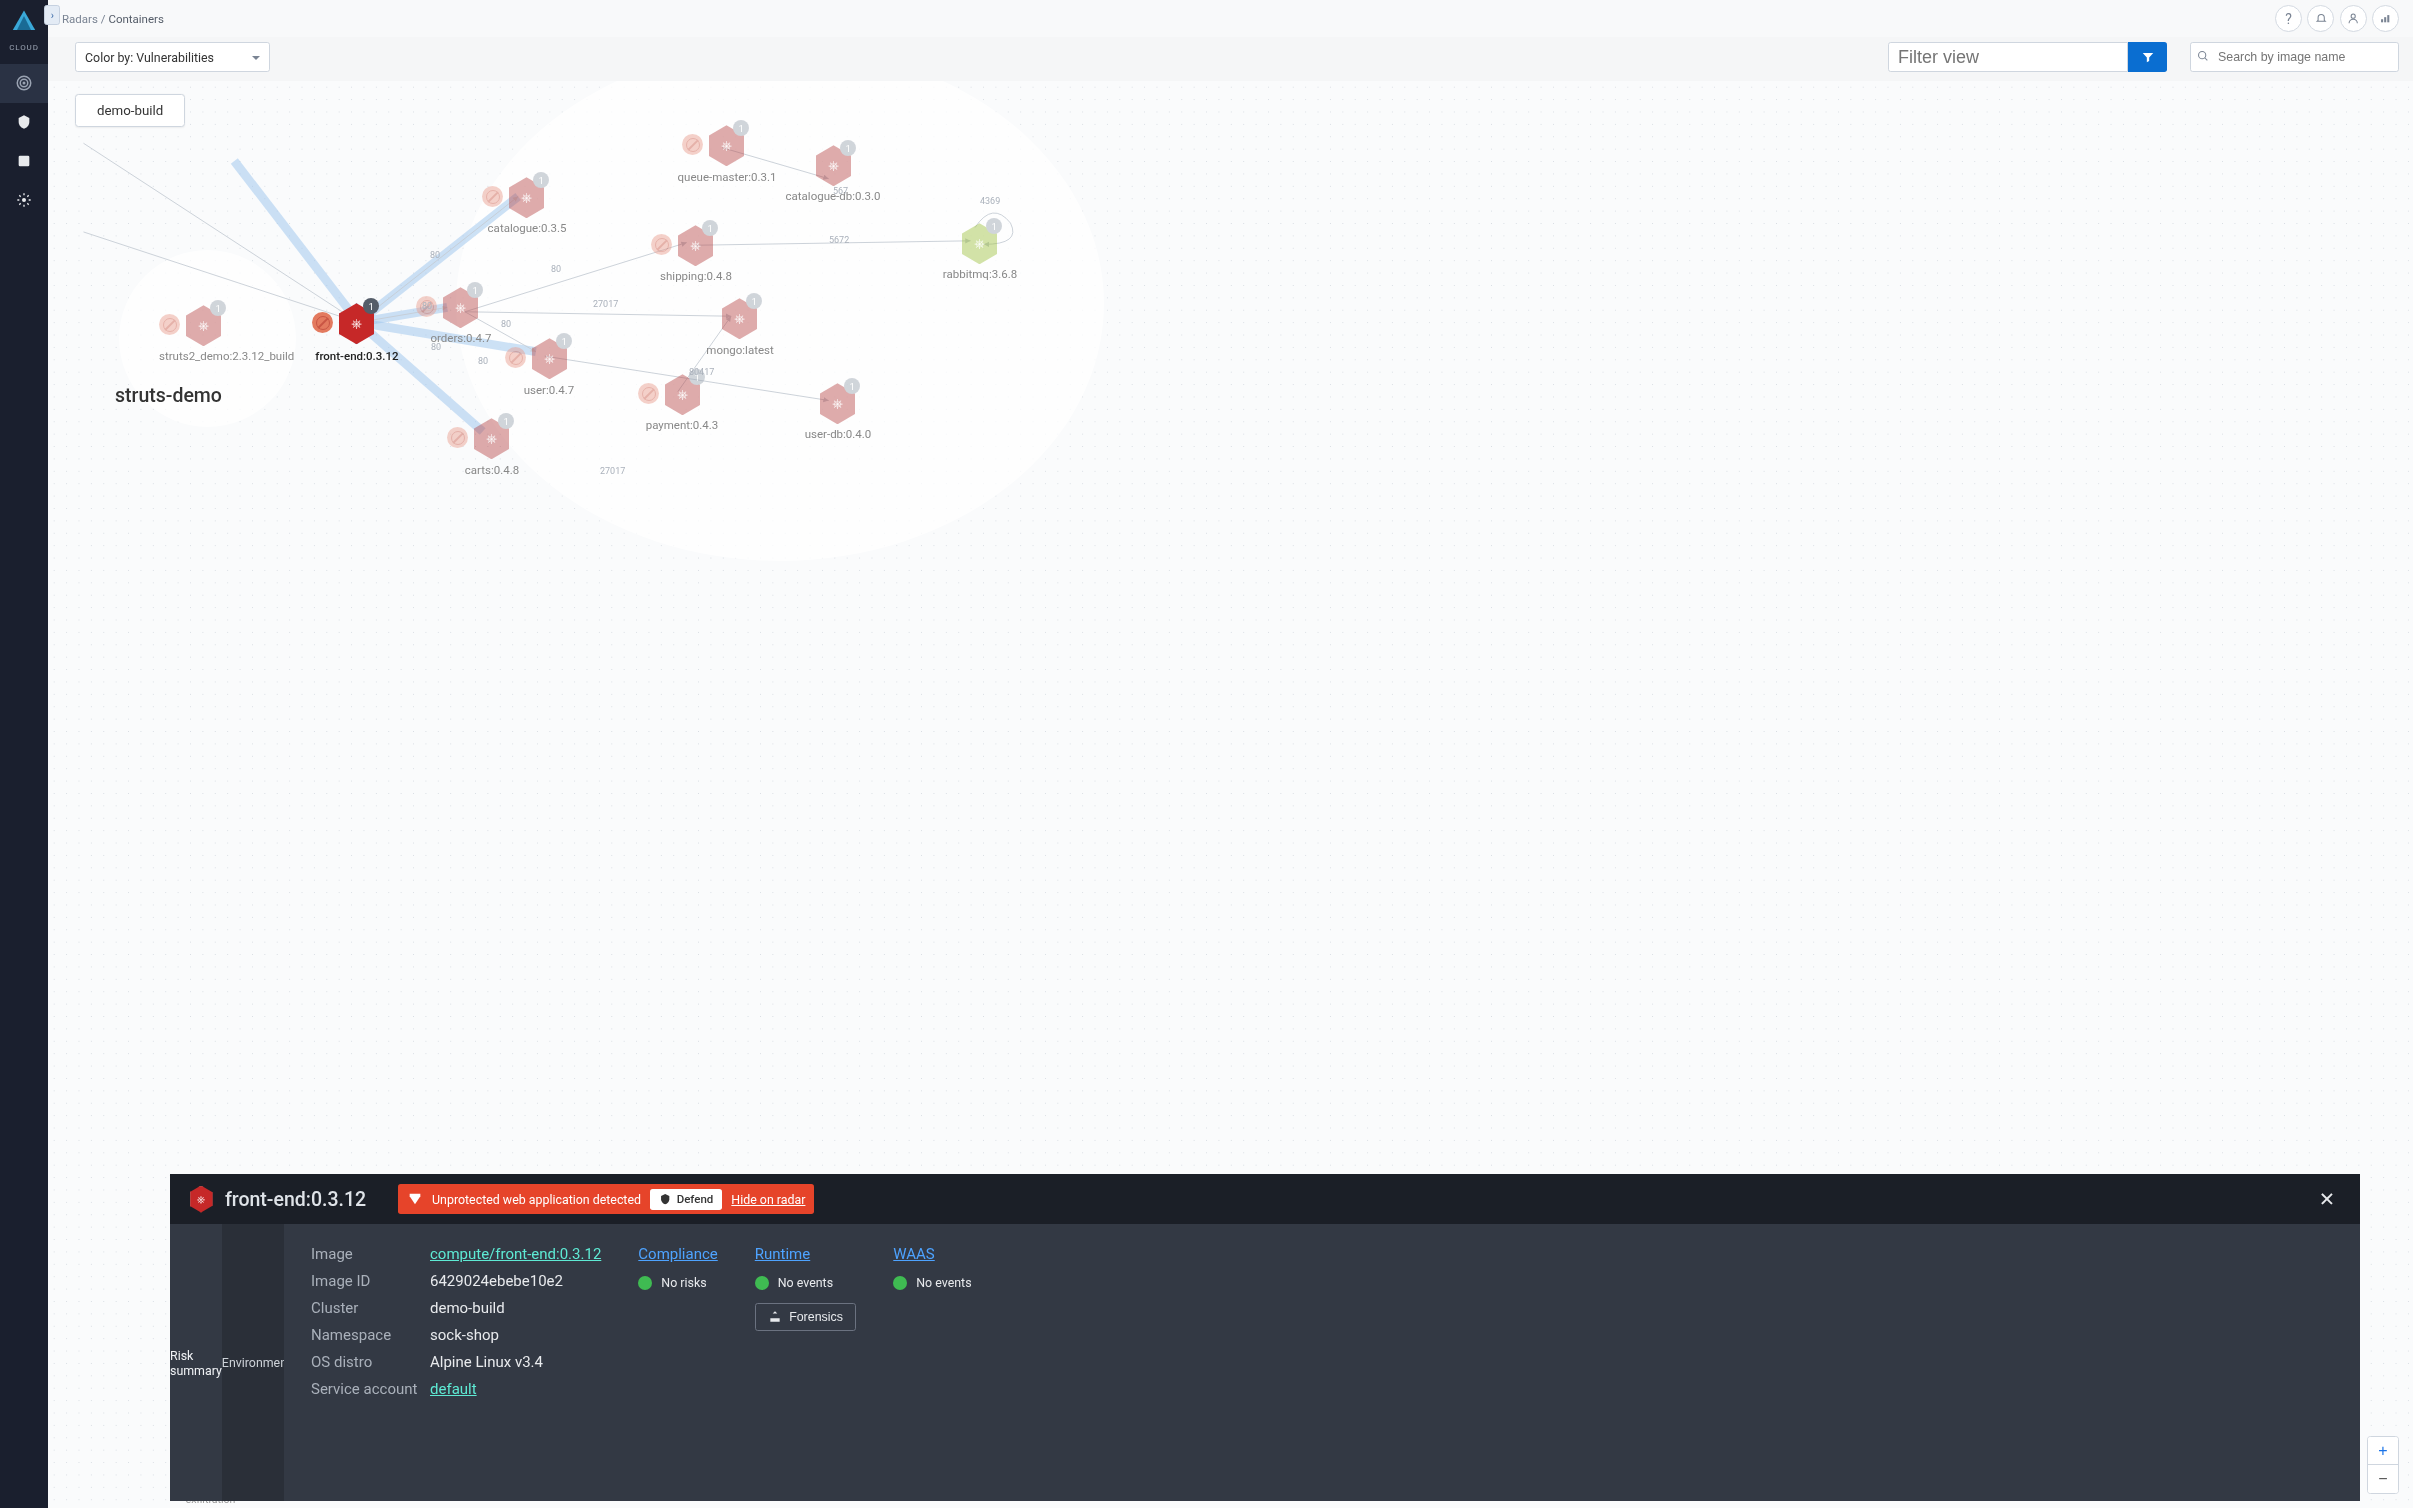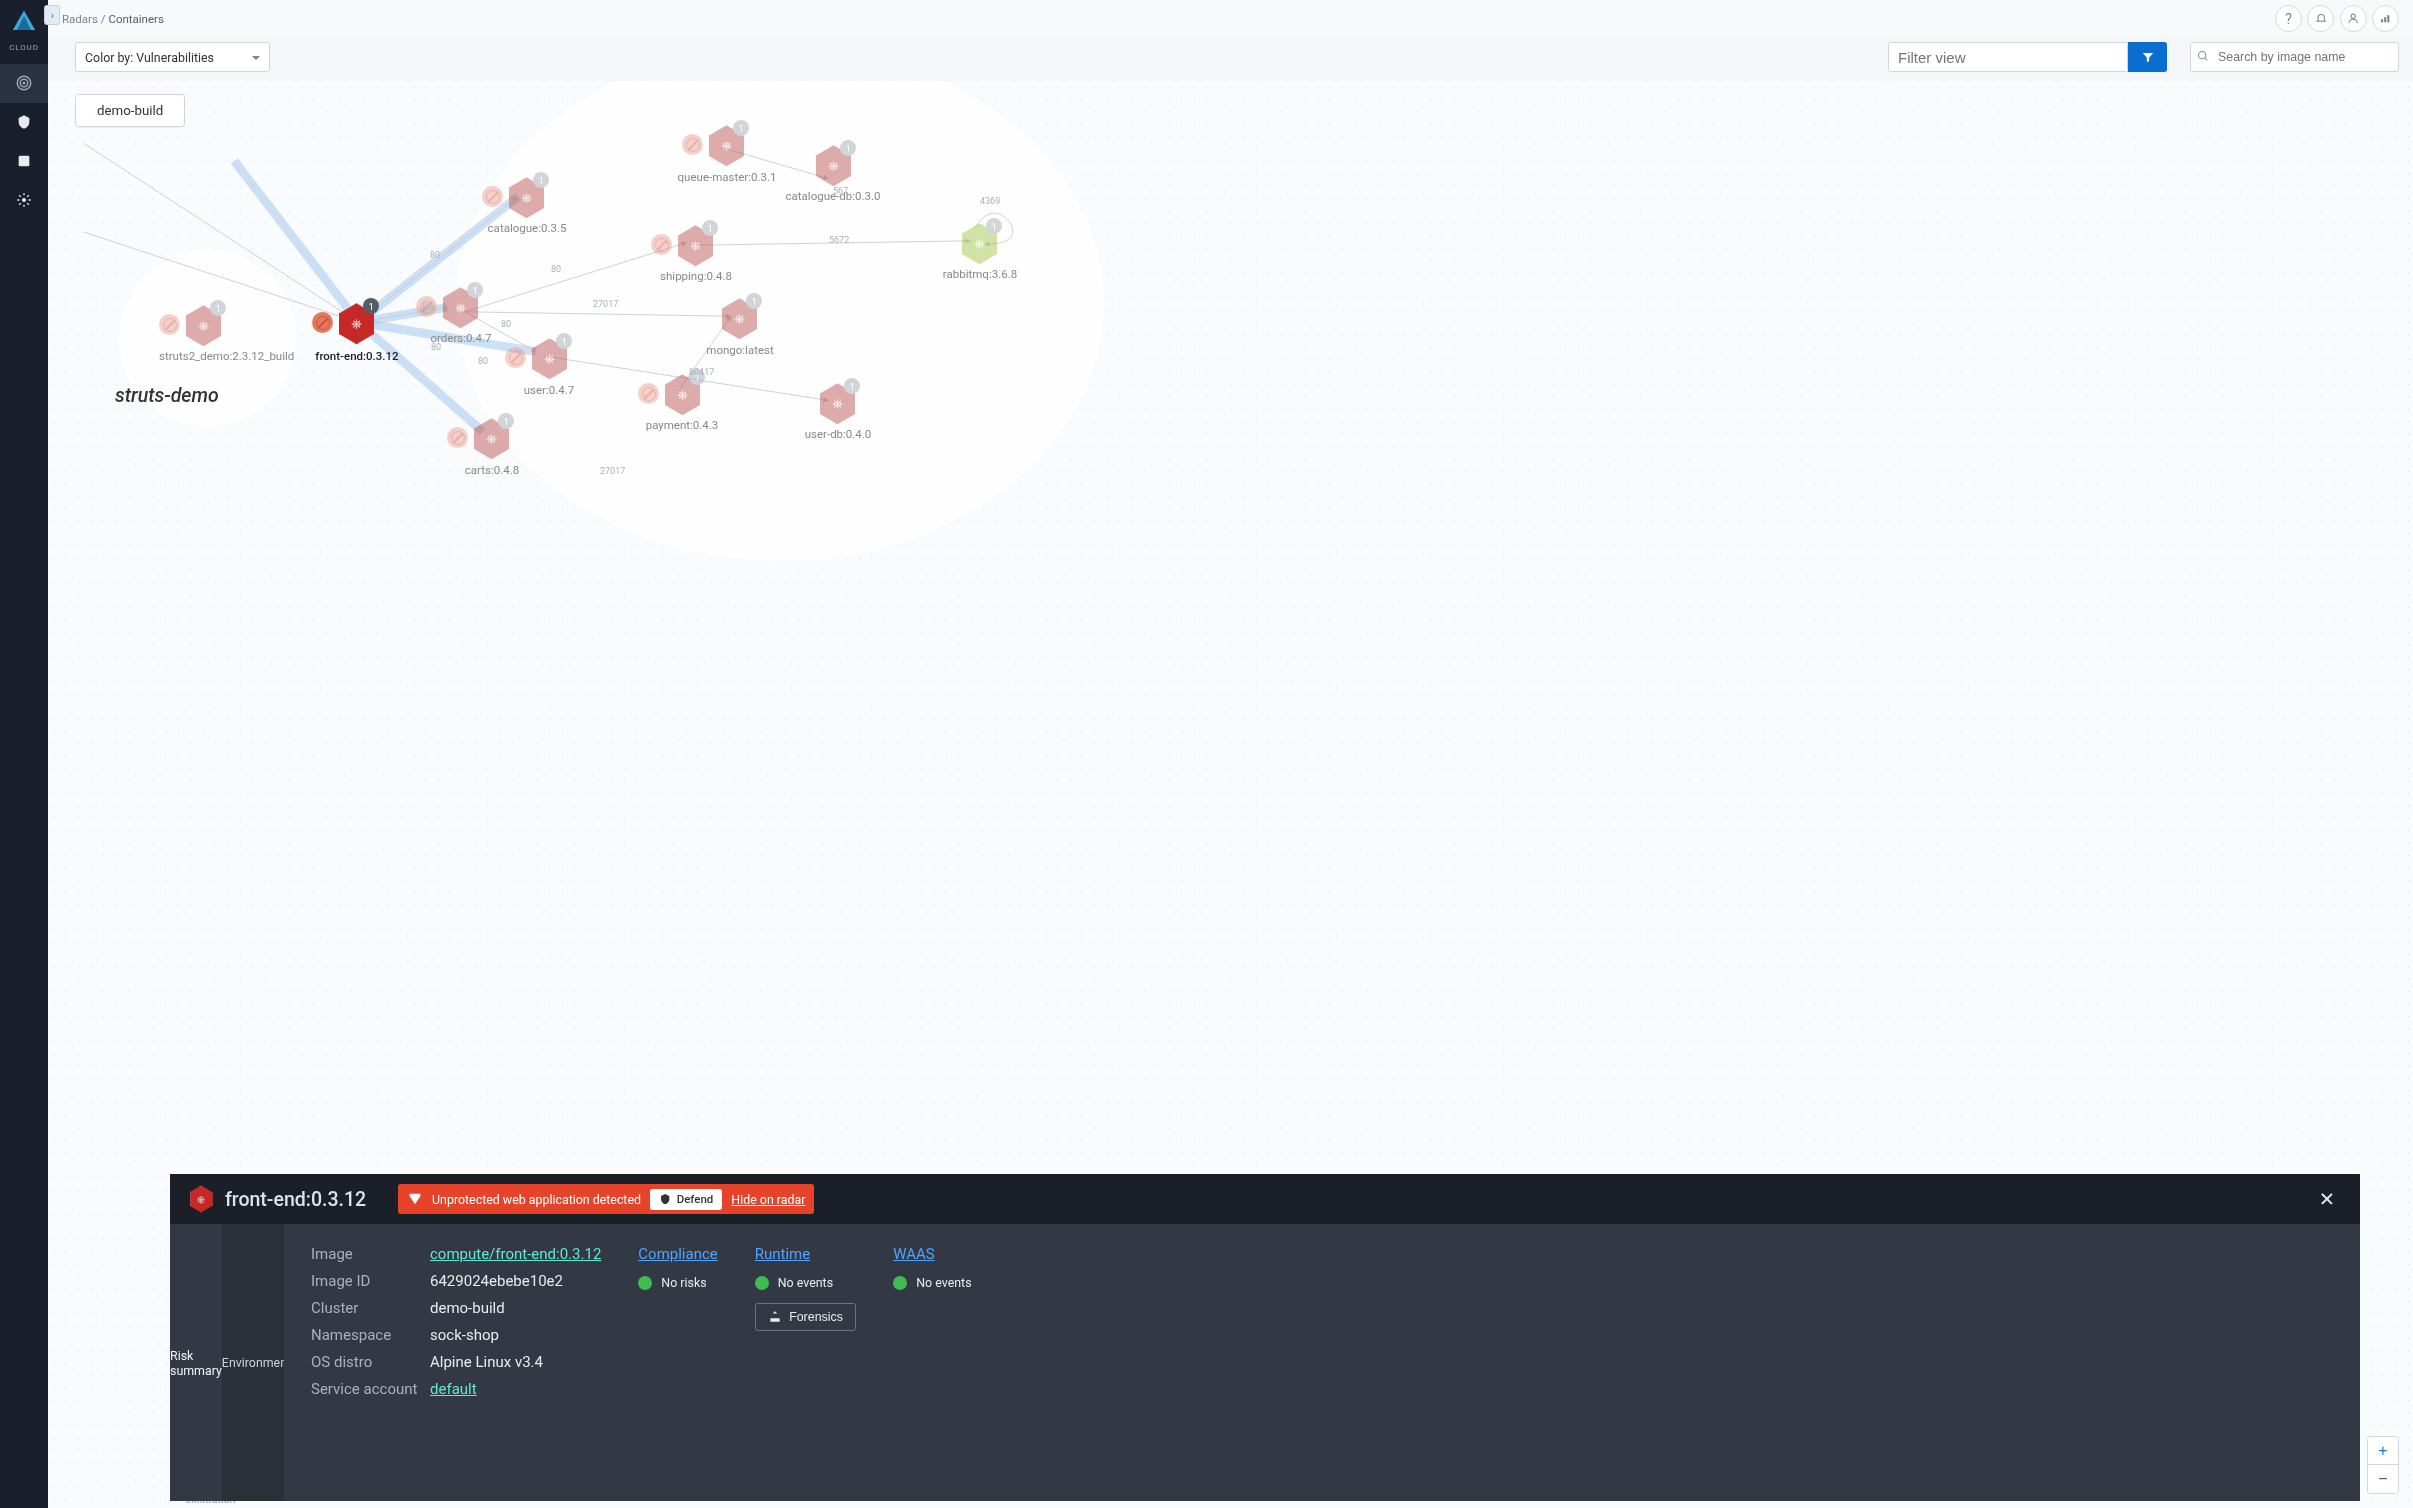--- a/index.html
+++ b/index.html
@@ -50,21 +50,21 @@
   font-size: 12.4px; color:#333; position:relative; cursor:pointer;
 }
 .color-select::after {
   content:""; position:absolute; right:9px; top:12.4px;
   border-left:4.4px solid transparent; border-right:4.4px solid transparent;
   border-top:4.4px solid #7a8493;
 }
 .filter-group { margin-left:auto; display:flex; }
 .filter-input {
   width: 240px; height: 30px; border:0.9px solid #cfd6df; border-radius:2.7px 0 0 2.7px;
-  padding: 0 9px; font-size:15px; color:#7a8493; background:#fff;
+  padding: 0 9px; font-size:18px; color:#7a8493; background:#fff;
 }
 .filter-btn {
   width: 39px; height:30px; background:#0a6ed1; border:none; border-radius:0 2.7px 2.7px 0;
   display:flex;align-items:center;justify-content:center; cursor:pointer;
 }
 .search-input {
   width: 209px; height:30px; border:0.9px solid #cfd6df; border-radius:2.7px;
   padding: 0 9px 0 27px; font-size:12.4px; color:#555; background:#fff;
   margin-left: 12.4px;
 }
@@ -341,21 +341,21 @@
         <line x1="470" y1="260" x2="720" y2="182" stroke="#c6ccd4" stroke-width="1" marker-end="url(#arr)"></line>
         <line x1="470" y1="260" x2="770" y2="265" stroke="#c6ccd4" stroke-width="1" marker-end="url(#arr)"></line>
         <line x1="560" y1="310" x2="880" y2="360" stroke="#c6ccd4" stroke-width="1" marker-end="url(#arr)"></line>
         <line x1="730" y1="185" x2="1040" y2="180" stroke="#c6ccd4" stroke-width="1" marker-end="url(#arr)"></line>
         <line x1="760" y1="75" x2="880" y2="110" stroke="#c6ccd4" stroke-width="1" marker-end="url(#arr)"></line>
         <line x1="710" y1="350" x2="770" y2="265" stroke="#c6ccd4" stroke-width="1" marker-end="url(#arr)"></line>
         <path d="M 1045 165 q 20 -30 40 -5 q 12 24 -30 24" fill="none" stroke="#c6ccd4" stroke-width="1" marker-end="url(#arr)"></path>
       </svg>
 
       <div class="pill-label" style="left:27px; top:12.4px;"><span>demo-build</span></div>
-      <div class="cluster-title" style="left:67px; top:303px;font-style:italic;">struts-demo</div>
+      <div class="cluster-title" style="left:67px; top:303px;">struts-demo</div>
 
       <div class="hex-node" style="left:661px; top:44px;">
           <div class="forbid">
             <div class="forbid-slash"></div>
           </div>
           <div class="hex-shape">
             <span class="wheel-icon">⎈</span>
           </div>
           <div class="badge">1</div>
         </div>

